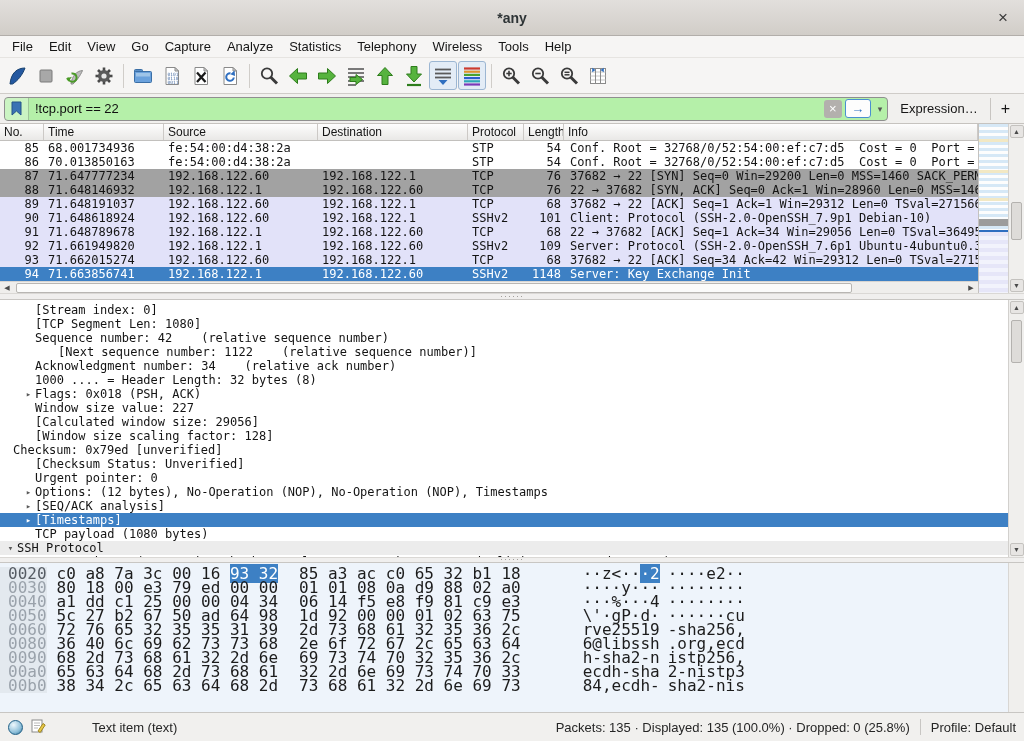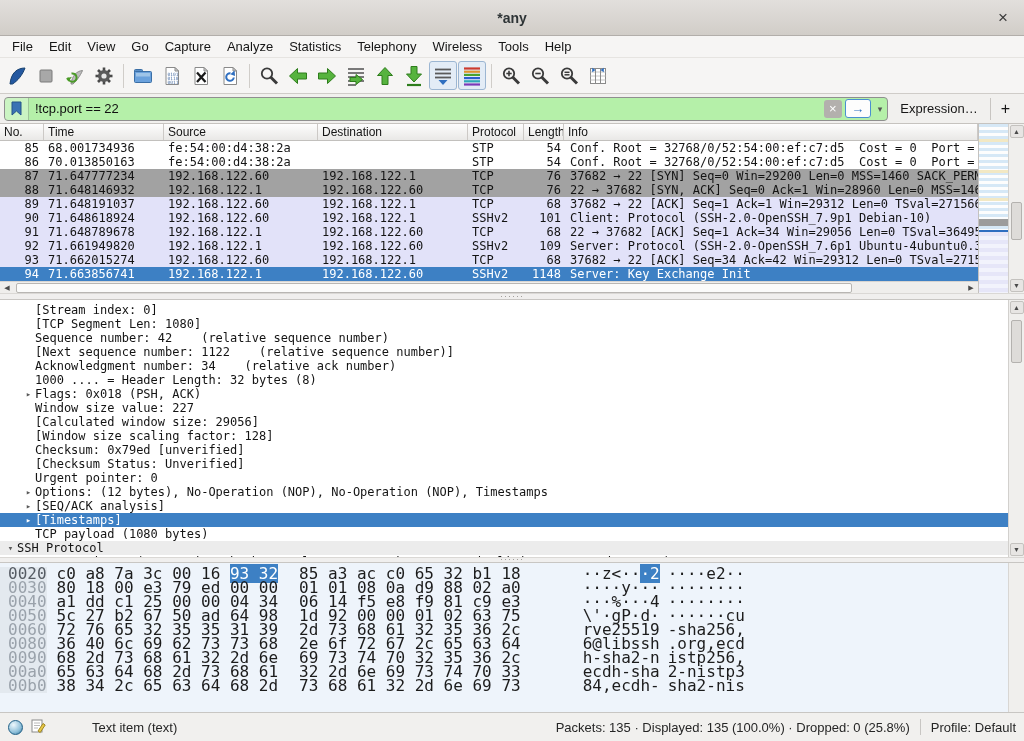--- a/index.html
+++ b/index.html
@@ -404,28 +404,28 @@
 
   <div class="splitter">
       <span class="dots">······</span>
     </div>
 
   <div class="details">
     <div class="det-lines" id="detlines">
         <div class="dt-line" style="padding-left: 22px;"><span class="dt-arrow"></span><span class="dt-text">[Stream index: 0]</span></div>
         <div class="dt-line" style="padding-left: 22px;"><span class="dt-arrow"></span><span class="dt-text">[TCP Segment Len: 1080]</span></div>
         <div class="dt-line" style="padding-left: 22px;"><span class="dt-arrow"></span><span class="dt-text">Sequence number: 42    (relative sequence number)</span></div>
-        <div class="dt-line" style="padding-left: 22px;"><span class="dt-arrow"></span><span class="dt-text">[Next sequence number: 1122    (relative sequence number)]</span></div>
+        <div class="dt-line" style="padding-left: 22px; margin-left: 23px;"><span class="dt-arrow"></span><span class="dt-text">[Next sequence number: 1122    (relative sequence number)]</span></div>
         <div class="dt-line" style="padding-left: 22px;"><span class="dt-arrow"></span><span class="dt-text">Acknowledgment number: 34    (relative ack number)</span></div>
         <div class="dt-line" style="padding-left: 22px;"><span class="dt-arrow"></span><span class="dt-text">1000 .... = Header Length: 32 bytes (8)</span></div>
         <div class="dt-line" style="padding-left: 22px;"><span class="dt-arrow">▸</span><span class="dt-text">Flags: 0x018 (PSH, ACK)</span></div>
         <div class="dt-line" style="padding-left: 22px;"><span class="dt-arrow"></span><span class="dt-text">Window size value: 227</span></div>
         <div class="dt-line" style="padding-left: 22px;"><span class="dt-arrow"></span><span class="dt-text">[Calculated window size: 29056]</span></div>
         <div class="dt-line" style="padding-left: 22px;"><span class="dt-arrow"></span><span class="dt-text">[Window size scaling factor: 128]</span></div>
-        <div class="dt-line" style="padding-left: 22px;"><span class="dt-arrow"></span><span class="dt-text">Checksum: 0x79ed [unverified]</span></div>
+        <div class="dt-line" style=""><span class="dt-arrow"></span><span class="dt-text">Checksum: 0x79ed [unverified]</span></div>
         <div class="dt-line" style="padding-left: 22px;"><span class="dt-arrow"></span><span class="dt-text">[Checksum Status: Unverified]</span></div>
         <div class="dt-line" style="padding-left: 22px;"><span class="dt-arrow"></span><span class="dt-text">Urgent pointer: 0</span></div>
         <div class="dt-line" style="padding-left: 22px;"><span class="dt-arrow">▸</span><span class="dt-text">Options: (12 bytes), No-Operation (NOP), No-Operation (NOP), Timestamps</span></div>
         <div class="dt-line" style="padding-left: 22px;"><span class="dt-arrow">▸</span><span class="dt-text">[SEQ/ACK analysis]</span></div>
         <div class="dt-line selected" style="padding-left: 22px;"><span class="dt-arrow">▸</span><span class="dt-text">[Timestamps]</span></div>
         <div class="dt-line" style="padding-left: 22px;"><span class="dt-arrow"></span><span class="dt-text">TCP payload (1080 bytes)</span></div>
         <div class="dt-line protocol" style="padding-left: 4px;"><span class="dt-arrow">▾</span><span class="dt-text">SSH Protocol</span></div>
         <div class="dt-line" style="padding-left: 22px;"><span class="dt-arrow">▸</span><span class="dt-text">SSH Version 2 (encryption:chacha20-poly1305@openssh.com mac:&lt;implicit&gt; compression:none)</span></div>
       </div>
     <div class="vscroll">

